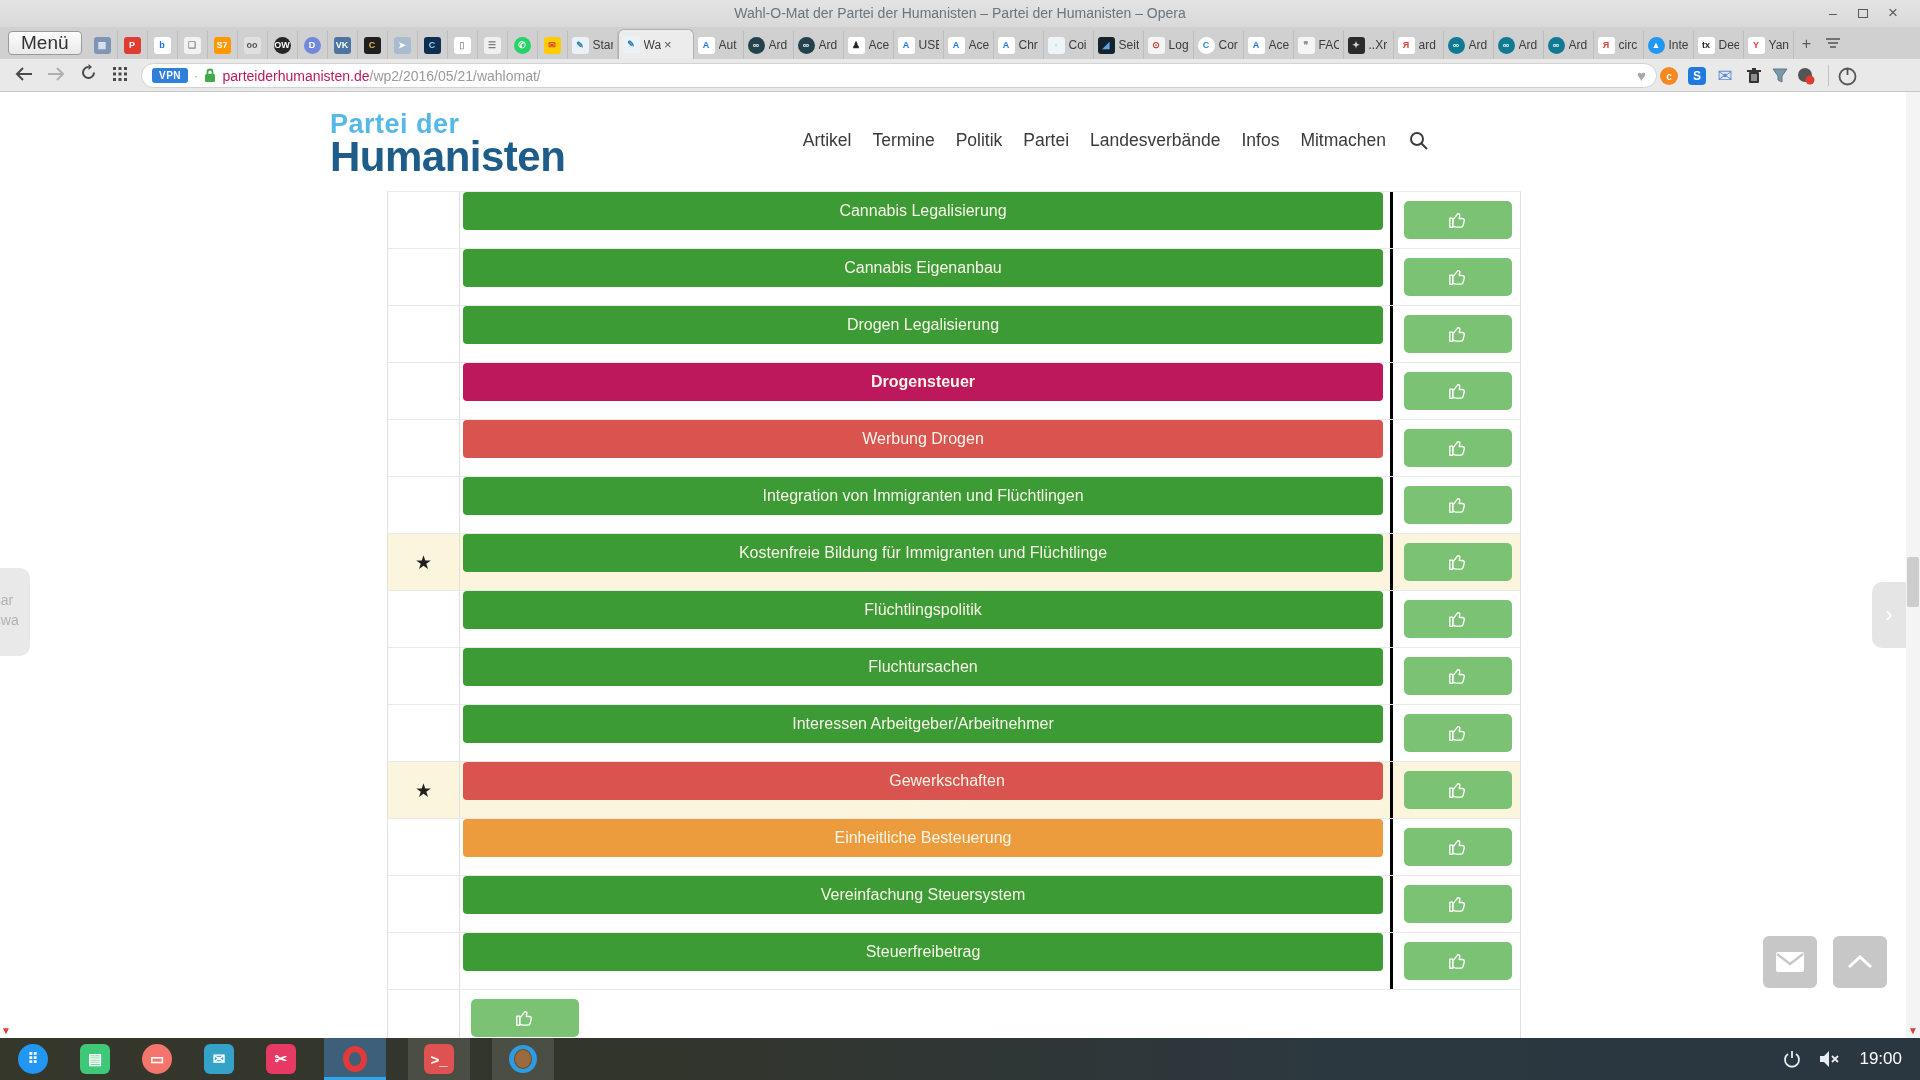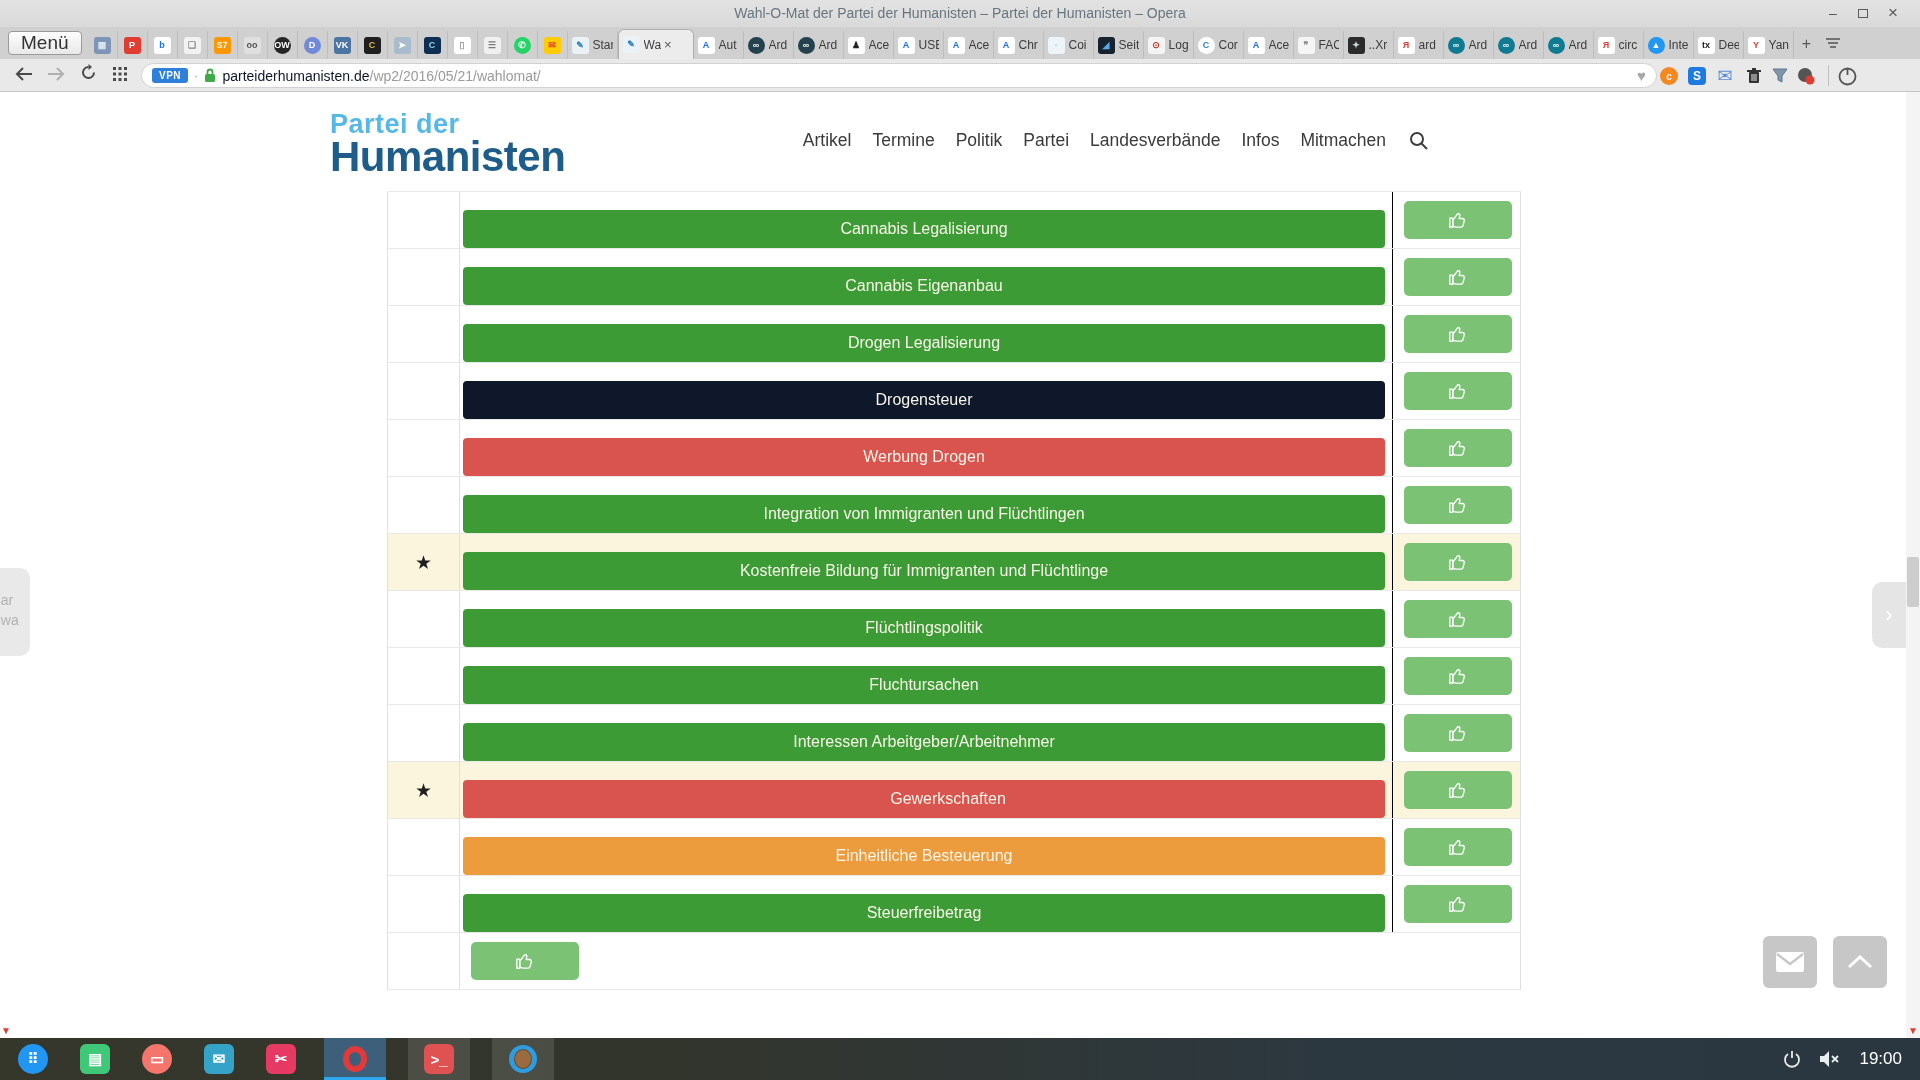--- a/index.html
+++ b/index.html
@@ -47,21 +47,21 @@
   .navicon { position:absolute; top:5px; width:24px; height:24px; text-align:center;
              font-size:17px; line-height:24px; color:#4a4a4a; }
   #fwd-icon { color:#b0b0b0; }
   #urlfield { position:absolute; left:141px; top:4px; width:1516px; height:25px;
               background:#fff; border:1px solid #d2d2d2; border-radius:13px;
               display:flex; align-items:center; padding:0 10px; }
   #vpn-badge { background:#2f80da; color:#fff; font-size:10px; font-weight:bold;
                border-radius:3px; padding:2px 7px; letter-spacing:.5px; }
   #urldot { color:#9a9a9a; margin:0 6px; font-size:13px; }
   .urltext { font-size:14px; white-space:nowrap; }
-  #url-domain { color:#0f172a; margin-left:6px; }
+  #url-domain { color:#be185d; margin-left:6px; }
   #url-path { color:#9a9a9a; }
   #heart-icon { margin-left:auto; color:#a8a8a8; font-size:15px; }
   .extico { position:absolute; top:6px; width:22px; height:22px; display:flex;
             align-items:center; justify-content:center; }
   #ext-sep { position:absolute; left:1828px; top:6px; width:1px; height:21px; background:#c2c2c2; }
 
   
   #page { position:absolute; left:0; top:92px; width:1920px; height:946px;
           background:#fff; overflow:hidden; }
 
@@ -78,21 +78,21 @@
 
   
   #topics { position:absolute; left:387px; top:99px; width:1134px;
             border-top:1px solid #e8e8e8; }
   .trow { display:grid; grid-template-columns:72px 933px 128px; height:57px;
           border-bottom:1px solid #e8e8e8; border-left:1px solid #e0e0e0;
           border-right:1px solid #e0e0e0; }
   .trow.starred { background:#fcf5dd; }
   .starcell { border-right:1px solid #e0e0e0; display:flex; align-items:center;
               justify-content:center; font-size:19px; color:#1f1f1f; }
-  .barcell { border-right:1px solid #000000; display:flex; align-items:flex-end; }
+  .barcell { border-right:3px solid #000000; display:flex; align-items:flex-start; }
   .bar { height:38px; margin:0 7px 0 3px; width:923px; border-radius:4px;
          display:flex; align-items:center; justify-content:center;
          color:#f8f6e9; font-size:16px; cursor:pointer; }
   .thumbcell { display:flex; align-items:center; }
   .thumbbtn { width:108px; height:38px; margin-left:11px; background:#7bc275;
               border:none; border-radius:5px; display:flex; align-items:center;
               justify-content:center; cursor:pointer; }
 
   
   #left-tab { position:absolute; left:0; top:476px; width:30px; height:88px;
@@ -500,21 +500,21 @@
                 <path d="M3 9 h3.2 v10 H3 z M6.5 17.5 c1.2 1 2.3 1.3 3.9 1.3 h5 c1.1 0 2-.7 2.2-1.8 l1.3-5.2 c.3-1.2-.6-2.4-1.9-2.4 h-3.7 l.7-3.4 c.2-1-.5-1.9-1.6-1.9 -.6 0-1.2.3-1.5.9 L7.6 9.6 H6.5 z" fill="none" stroke="#ffffff" stroke-width="1.5" stroke-linejoin="round"></path>
               </svg>
           </button>
         </div>
       </div>
         <div class="trow">
         <div class="starcell">
             <span class="star"></span>
           </div>
         <div class="barcell">
-            <div class="bar" style="background: #0f172a;">Drogensteuer</div>
+            <div class="bar" style="background: #be185d; font-weight: bold;">Drogensteuer</div>
           </div>
         <div class="thumbcell">
           <button class="thumbbtn" style="background: rgb(123, 194, 117);">
             <svg width="22" height="20" viewBox="0 0 24 22">
                 <path d="M3 9 h3.2 v10 H3 z M6.5 17.5 c1.2 1 2.3 1.3 3.9 1.3 h5 c1.1 0 2-.7 2.2-1.8 l1.3-5.2 c.3-1.2-.6-2.4-1.9-2.4 h-3.7 l.7-3.4 c.2-1-.5-1.9-1.6-1.9 -.6 0-1.2.3-1.5.9 L7.6 9.6 H6.5 z" fill="none" stroke="#ffffff" stroke-width="1.5" stroke-linejoin="round"></path>
               </svg>
           </button>
         </div>
       </div>
         <div class="trow">
@@ -621,20 +621,35 @@
               </svg>
           </button>
         </div>
       </div>
         <div class="trow">
         <div class="starcell">
             <span class="star"></span>
           </div>
         <div class="barcell">
             <div class="bar" style="background: rgb(236, 156, 61);">Einheitliche Besteuerung</div>
+          </div>
+        <div class="thumbcell">
+          <button class="thumbbtn" style="background: rgb(123, 194, 117);">
+            <svg width="22" height="20" viewBox="0 0 24 22">
+                <path d="M3 9 h3.2 v10 H3 z M6.5 17.5 c1.2 1 2.3 1.3 3.9 1.3 h5 c1.1 0 2-.7 2.2-1.8 l1.3-5.2 c.3-1.2-.6-2.4-1.9-2.4 h-3.7 l.7-3.4 c.2-1-.5-1.9-1.6-1.9 -.6 0-1.2.3-1.5.9 L7.6 9.6 H6.5 z" fill="none" stroke="#ffffff" stroke-width="1.5" stroke-linejoin="round"></path>
+              </svg>
+          </button>
+        </div>
+      </div>
+        <div class="trow">
+        <div class="starcell">
+            <span class="star"></span>
+          </div>
+        <div class="barcell">
+            <div class="bar" style="background: rgb(61, 155, 53);">Vereinfachung Steuersystem</div>
           </div>
         <div class="thumbcell">
           <button class="thumbbtn" style="background: rgb(123, 194, 117);">
             <svg width="22" height="20" viewBox="0 0 24 22">
                 <path d="M3 9 h3.2 v10 H3 z M6.5 17.5 c1.2 1 2.3 1.3 3.9 1.3 h5 c1.1 0 2-.7 2.2-1.8 l1.3-5.2 c.3-1.2-.6-2.4-1.9-2.4 h-3.7 l.7-3.4 c.2-1-.5-1.9-1.6-1.9 -.6 0-1.2.3-1.5.9 L7.6 9.6 H6.5 z" fill="none" stroke="#ffffff" stroke-width="1.5" stroke-linejoin="round"></path>
               </svg>
           </button>
         </div>
       </div>
         <div class="trow">

